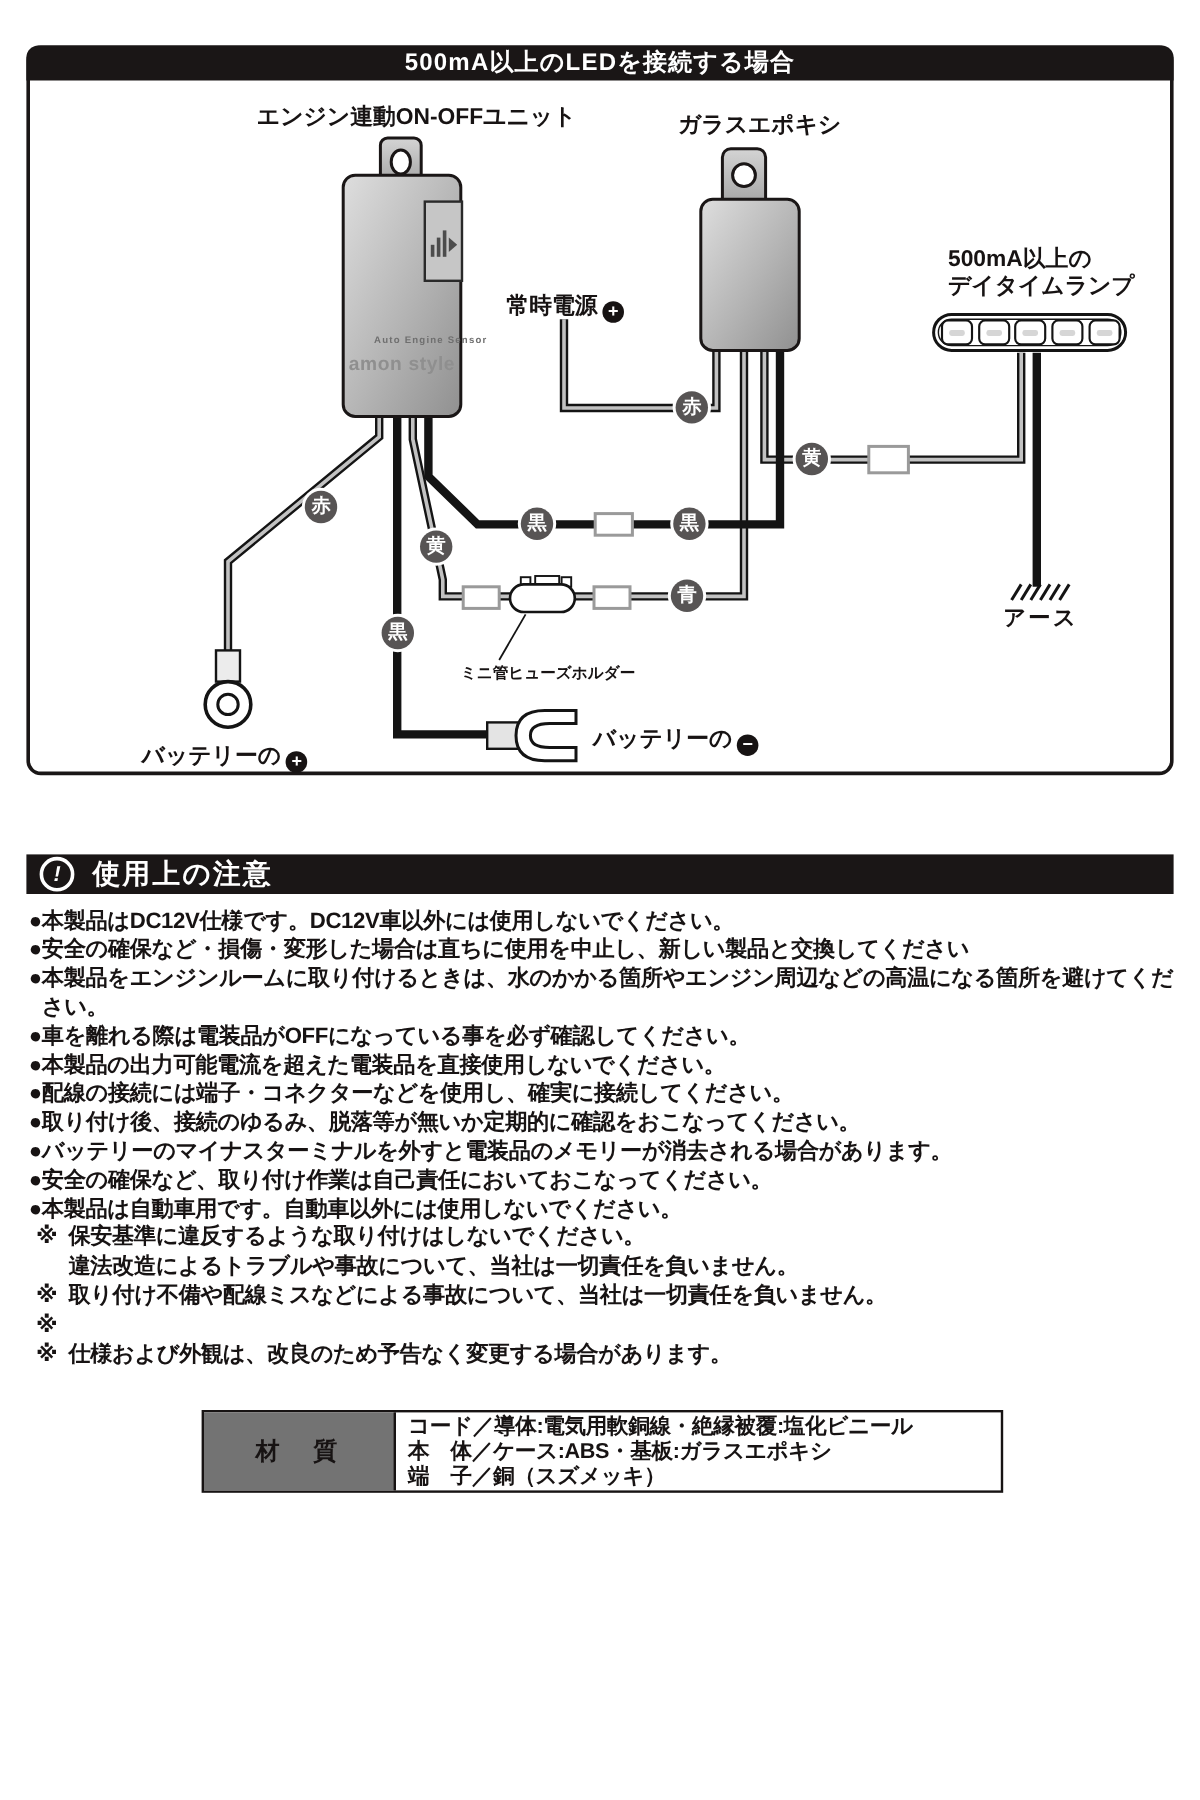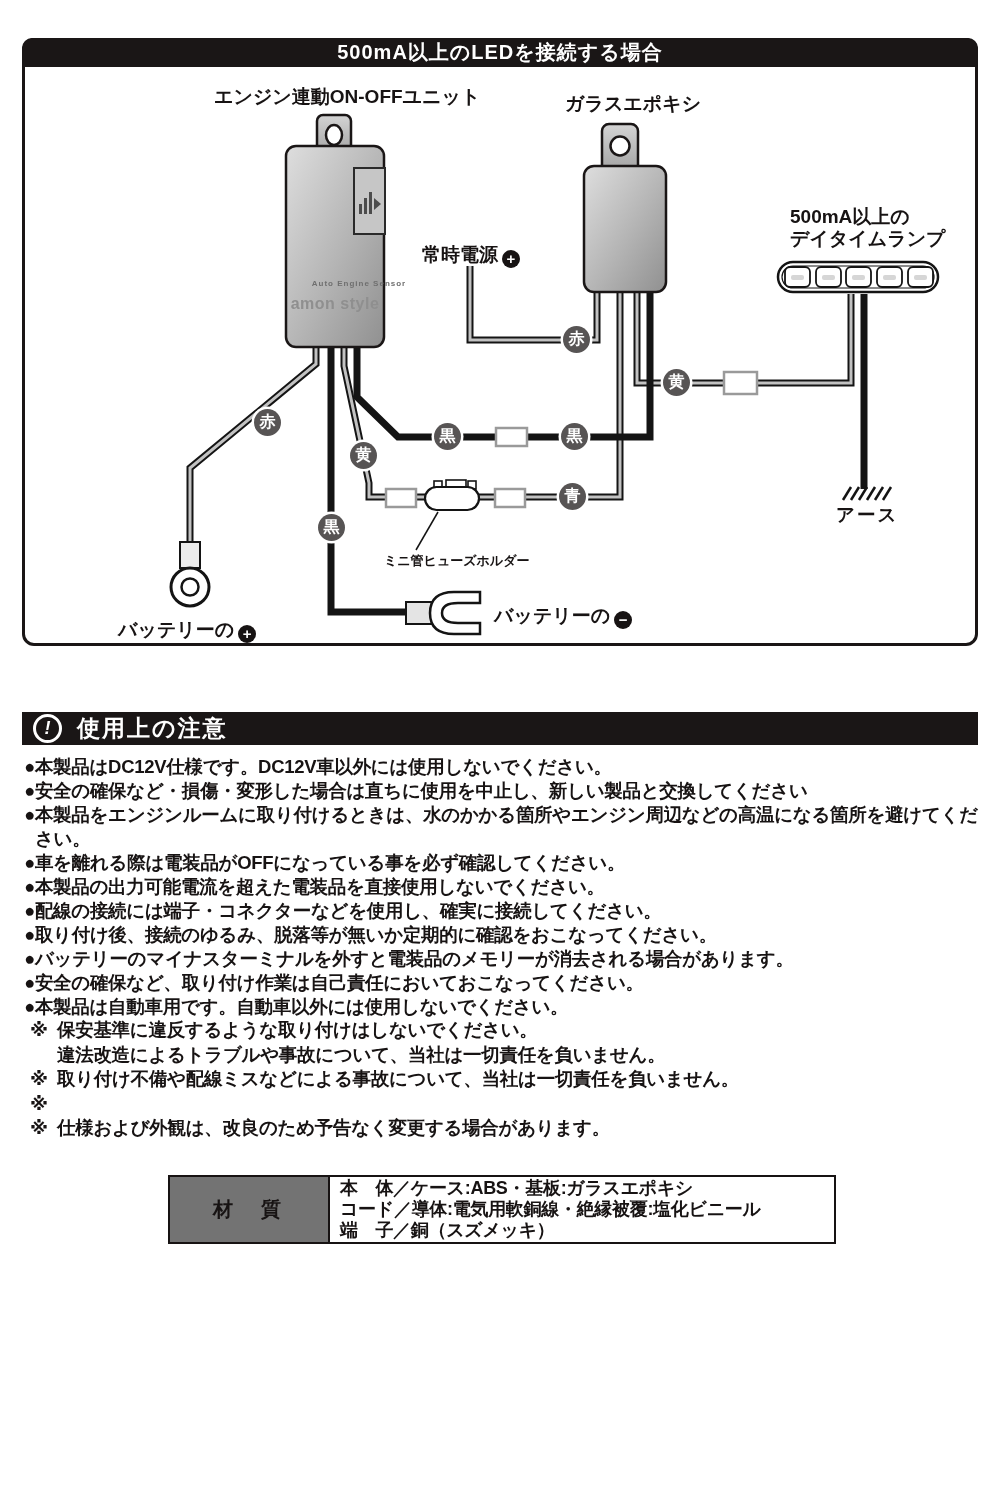--- a/index.html
+++ b/index.html
@@ -268,19 +268,19 @@
       </div>
     <div class="note">
         <span class="m">※</span>
         <span class="t">仕様および外観は、改良のため予告なく変更する場合があります。</span>
       </div>
   </div>
 
   <div class="mat-table">
     <div class="mat-head">材　質</div>
     <div class="mat-body">
+      <div>コード／導体:電気用軟銅線・絶縁被覆:塩化ビニール</div>
       <div>本　体／ケース:ABS・基板:ガラスエポキシ</div>
-      <div>コード／導体:電気用軟銅線・絶縁被覆:塩化ビニール</div>
       <div>端　子／銅（スズメッキ）</div>
     </div>
   </div>
 
 </div>
 
 </body></html>

